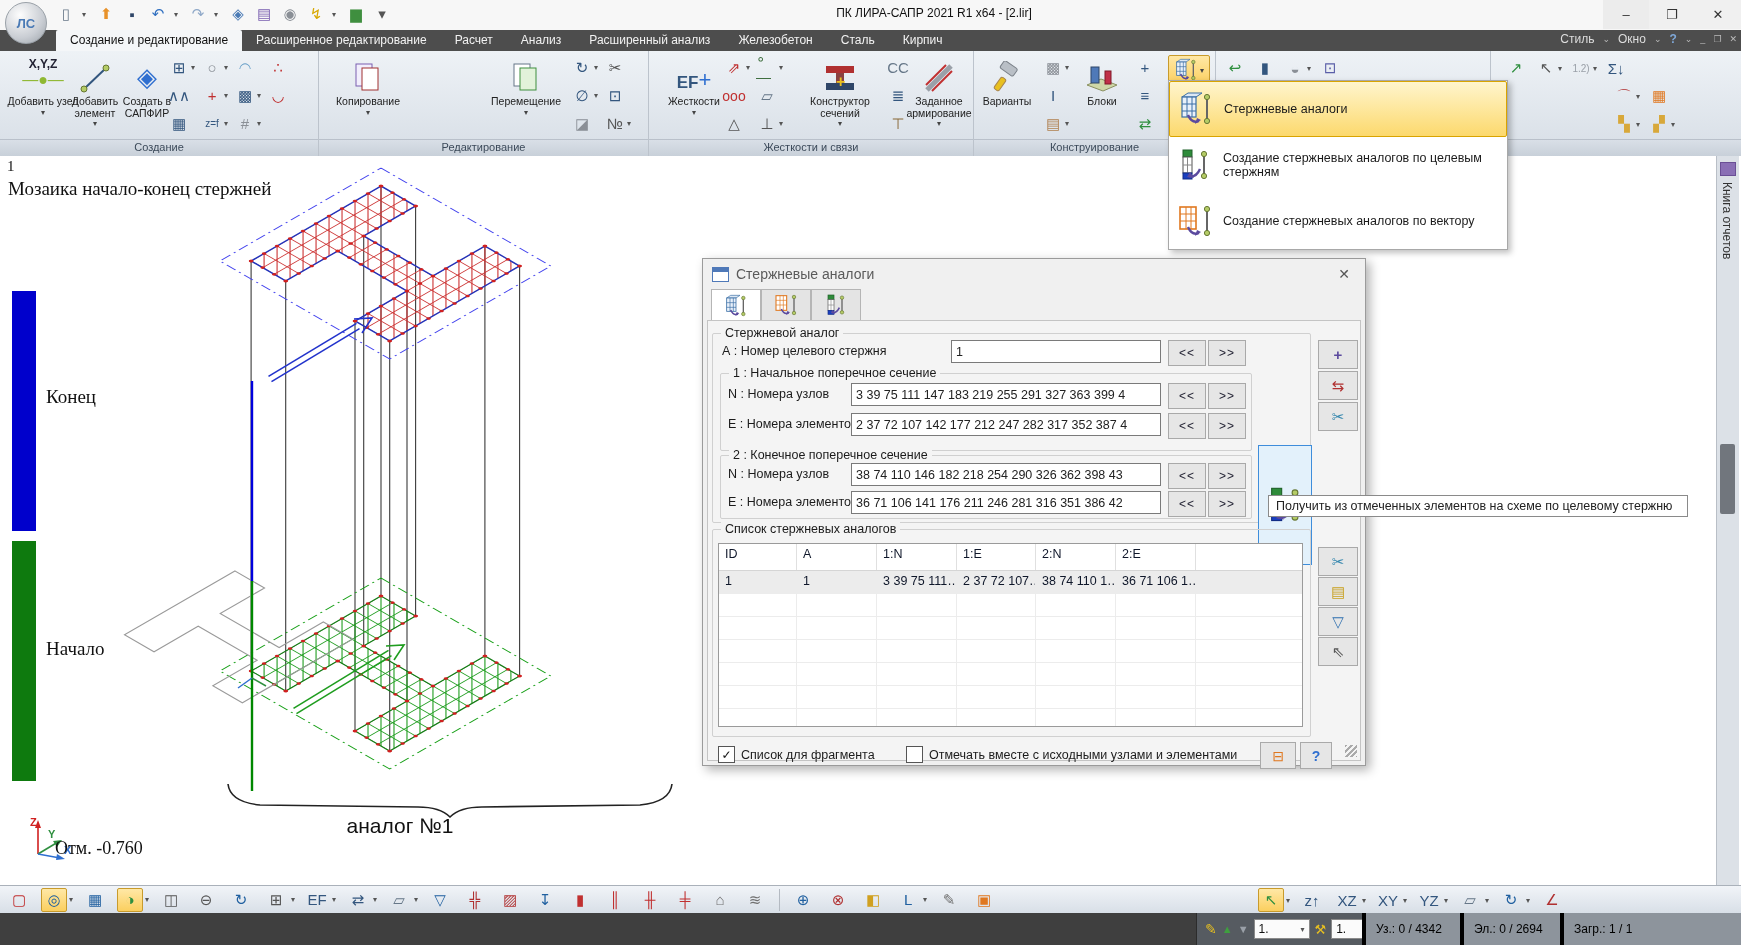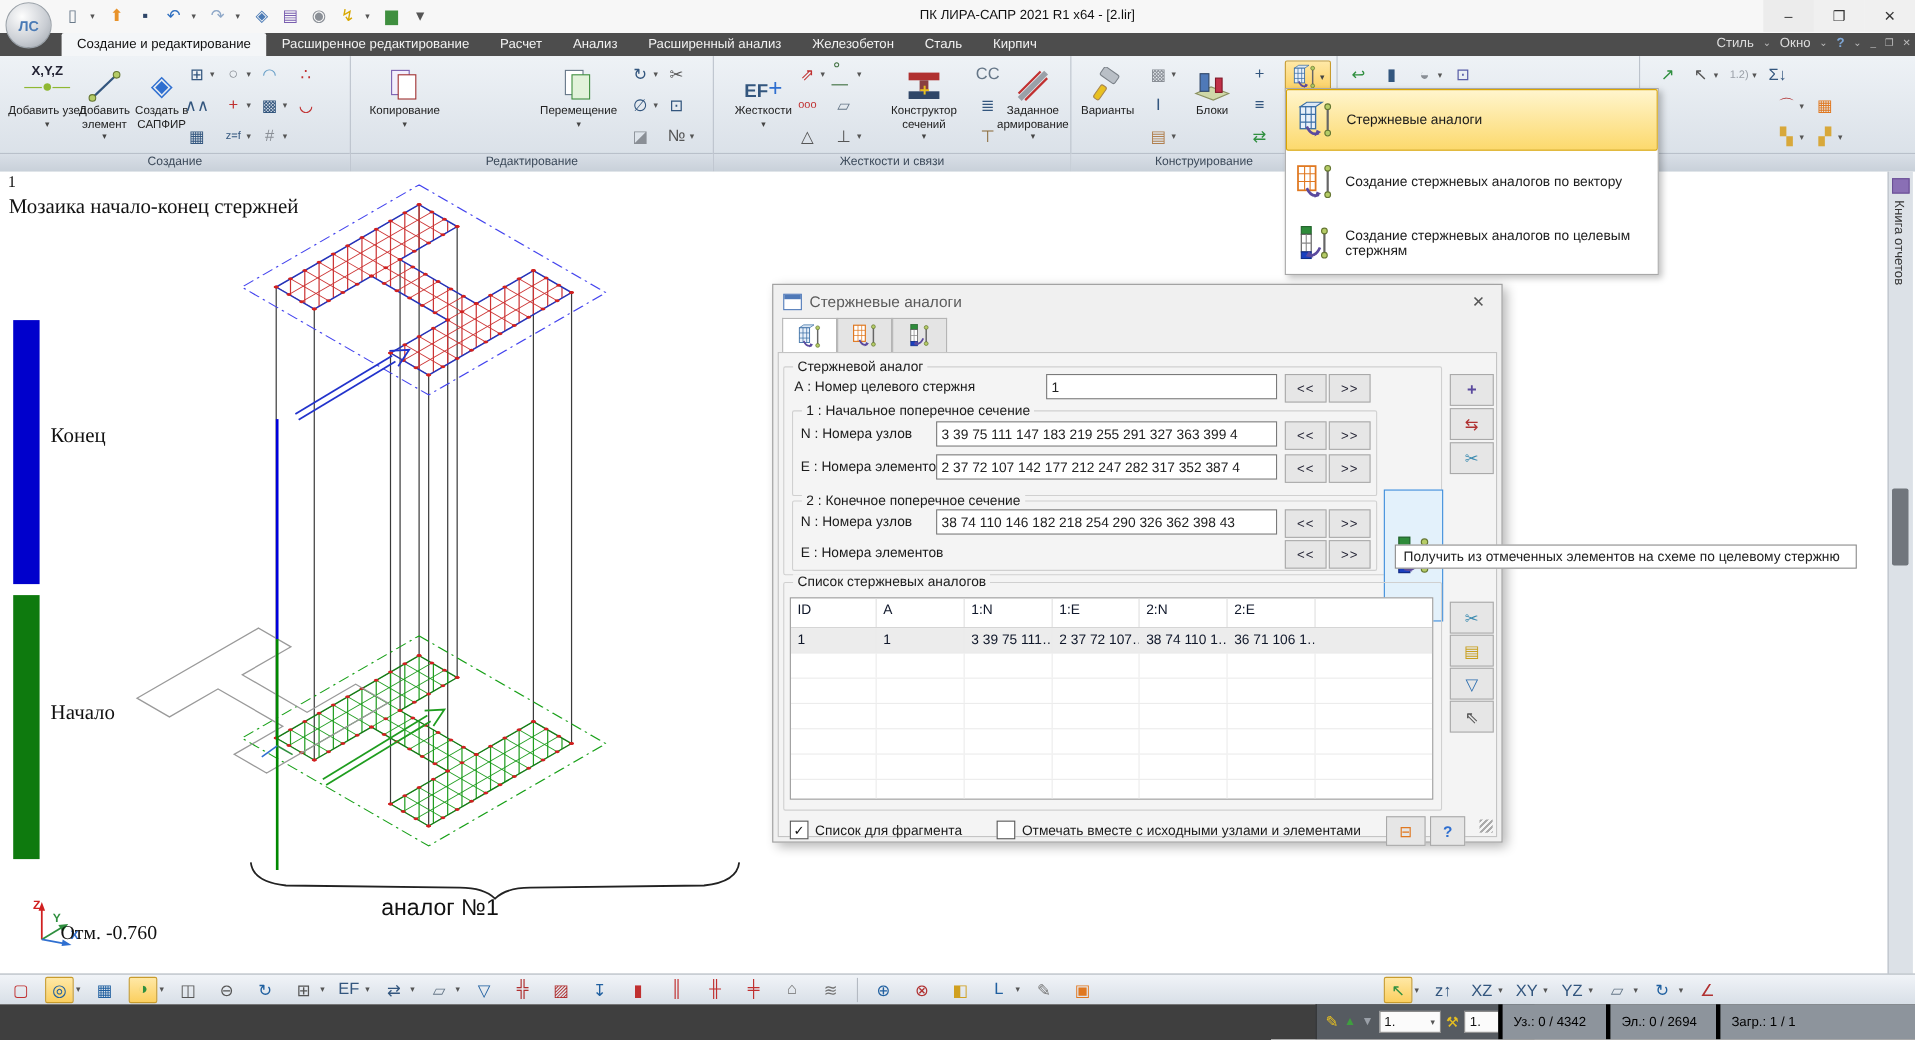--- a/index.html
+++ b/index.html
@@ -343,21 +343,21 @@
           </div>
         <div class="blabel">Жесткости</div>
           <div class="barrow">▾</div>
       </div>
       <div class="smicons" style="left:74px" id="sm-stiffness">
           <div class="smi">
             <span class="g" style="color: rgb(192, 48, 48);">⇗</span>
             <span class="a">▾</span>
           </div>
           <div class="smi">
-            <span class="g" style="color: rgb(192, 48, 48); font-size: 10px;">ooo</span>
+            <span class="g" style="color: rgb(192, 48, 48); font-size: 14px;">ooo</span>
           </div>
           <div class="smi">
             <span class="g" style="color: rgb(85, 85, 85);">△</span>
           </div>
           <div class="smi">
             <span class="g" style="color: rgb(63, 111, 63);">∘—</span>
             <span class="a">▾</span>
           </div>
           <div class="smi">
             <span class="g" style="color: rgb(102, 119, 136);">▱</span>
@@ -855,29 +855,29 @@
 
   <div class="menu" id="dropdown-menu">
       <div class="mitem hl">
         <svg class="micon">
           <use href="#sym-rod-analog"></use>
         </svg>
         <span class="mlabel">Стержневые аналоги</span>
       </div>
       <div class="mitem">
         <svg class="micon">
+          <use href="#sym-rod-target"></use>
+        </svg>
+        <span class="mlabel">Создание стержневых аналогов по целевым стержням</span>
+      </div>
+      <div class="mitem">
+        <svg class="micon">
           <use href="#sym-rod-vector"></use>
         </svg>
         <span class="mlabel">Создание стержневых аналогов по вектору</span>
-      </div>
-      <div class="mitem">
-        <svg class="micon">
-          <use href="#sym-rod-target"></use>
-        </svg>
-        <span class="mlabel">Создание стержневых аналогов по целевым стержням</span>
       </div>
     </div>
 
   <div class="dialog">
     <div class="dlg-title">
       <span class="dlg-icon"></span>
       <span class="t">Стержневые аналоги</span>
     </div>
     <div class="dlg-close">✕</div>
     <div class="dtabs" id="dialog-tabs">
@@ -921,20 +921,21 @@
       <div class="nbtn" style="left:500px;top:92px">&gt;&gt;</div>
 
       <div class="gbox" style="left:12px;top:134px;width:530px;height:62px">
         <span class="glab">2 :  Конечное поперечное сечение</span>
         </div>
       <div class="frow-label" style="left:20px;top:146px">N :  Номера узлов</div>
       <div class="tinput" style="left:143px;top:142px;width:310px;height:23px">38 74 110 146 182 218 254 290 326 362 398 43</div>
       <div class="nbtn" style="left:460px;top:142px">&lt;&lt;</div>
       <div class="nbtn" style="left:500px;top:142px">&gt;&gt;</div>
       <div class="frow-label" style="left:20px;top:174px">Е :  Номера элементов</div>
+      <div class="tinput" style="left:143px;top:170px;width:310px;height:23px">36 71 106 141 176 211 246 281 316 351 386 42</div>
       <div class="nbtn" style="left:460px;top:170px">&lt;&lt;</div>
       <div class="nbtn" style="left:500px;top:170px">&gt;&gt;</div>
 
       <div class="getbtn">
         <svg>
             <use href="#sym-rod-target"></use>
           </svg>
       </div>
 
       <div class="sidebtn" style="top:19px;color:#5b4a9e;font-weight:bold">+</div>

